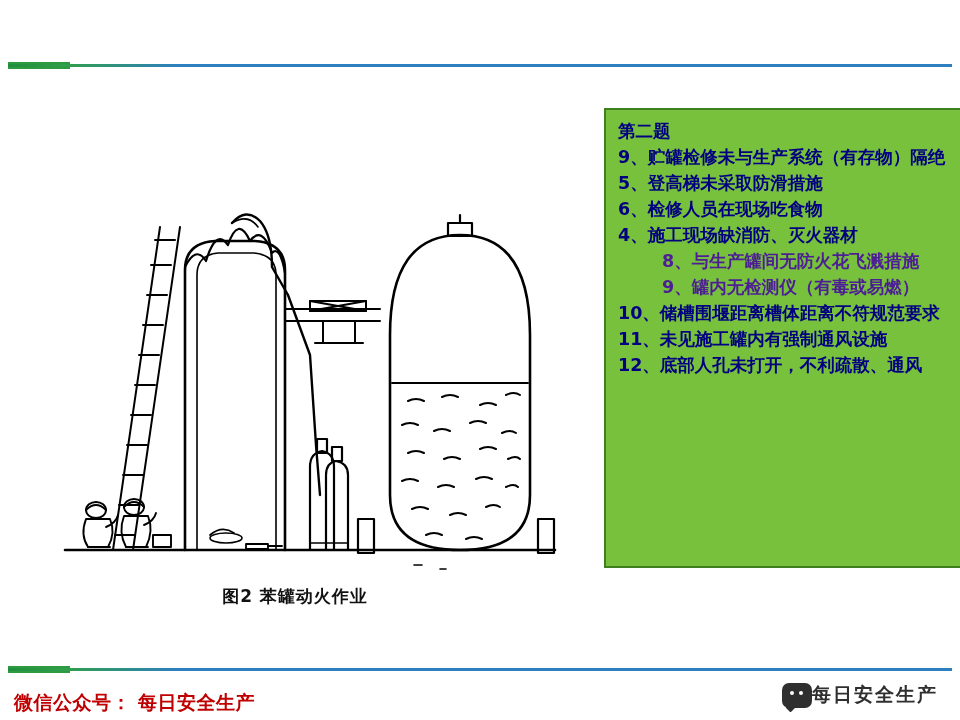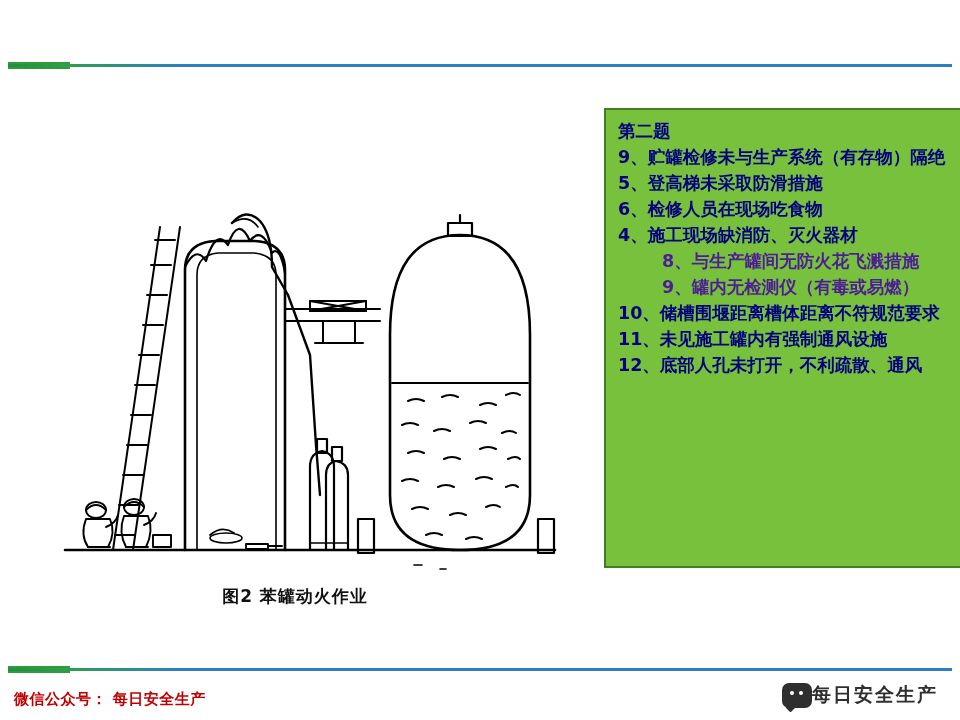--- a/index.html
+++ b/index.html
@@ -108,21 +108,21 @@
     color: #4c1d95;
     margin-left: 44px;
   }
 
   
   .footer-left {
     position: absolute;
     left: 14px;
     top: 690px;
     font-family: "DejaVu Sans", sans-serif;
-    font-size: 15px;
+    font-size: 19px;
     font-weight: bold;
     color: #c00000;
     letter-spacing: 0.5px;
   }
   .footer-right {
     position: absolute;
     right: 22px;
     top: 682px;
     display: flex;
     align-items: center;

